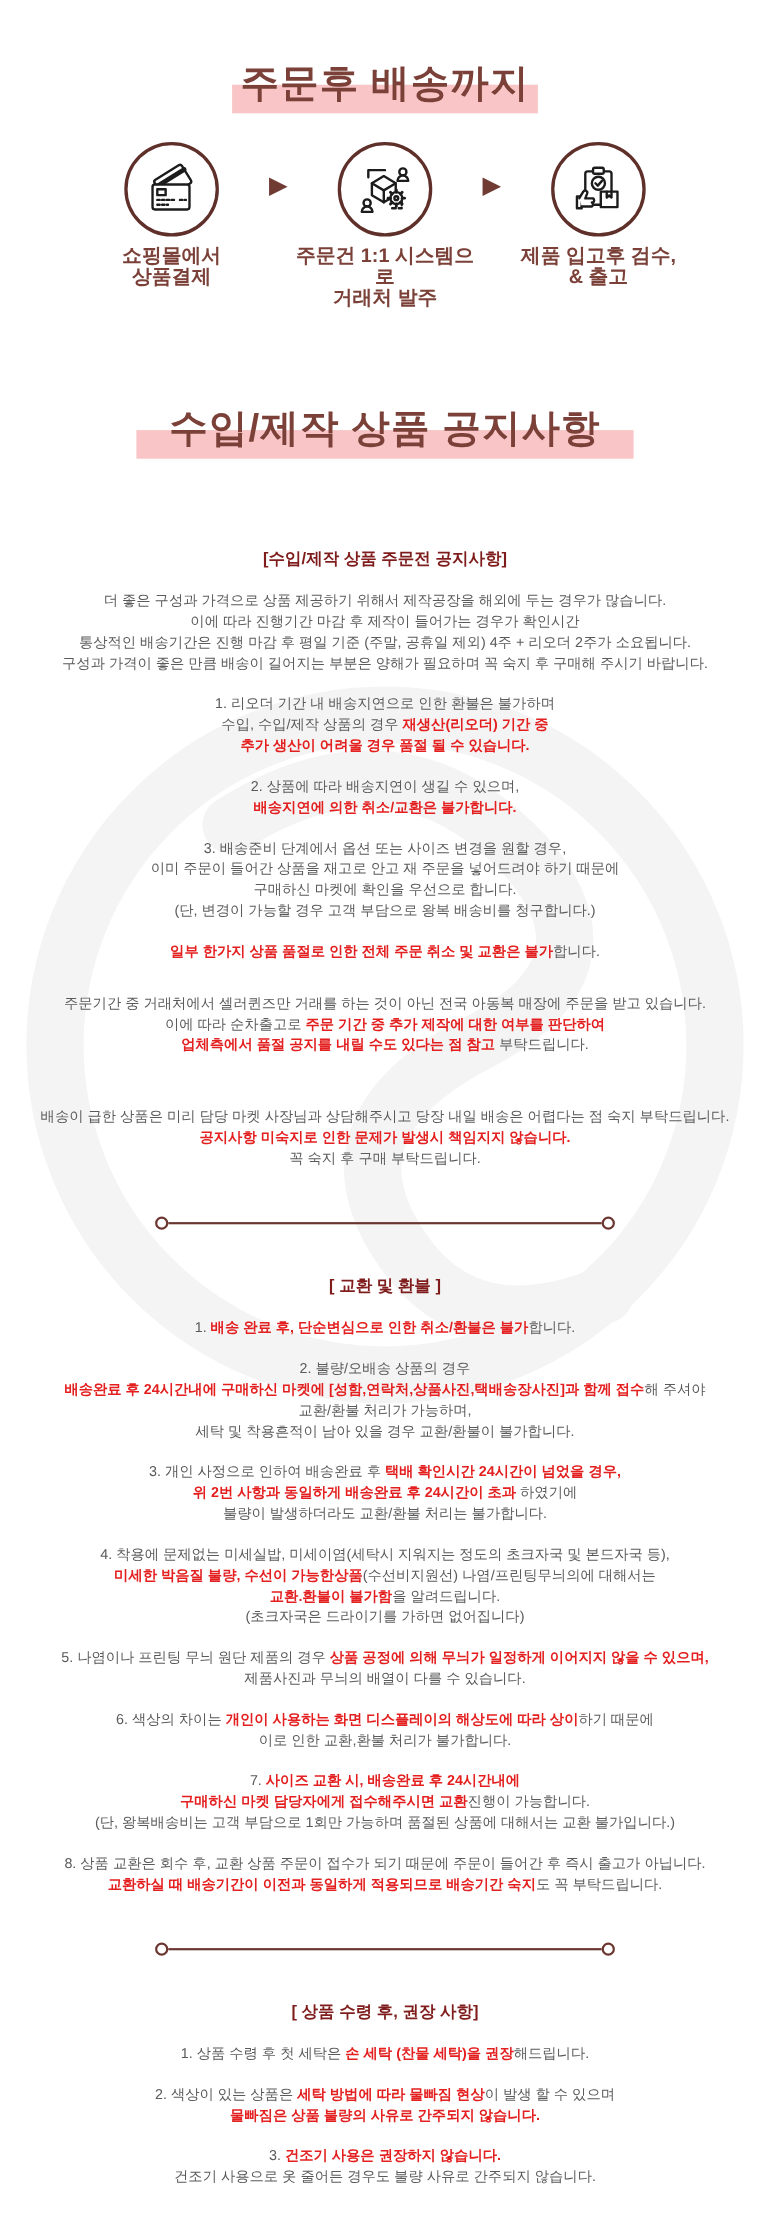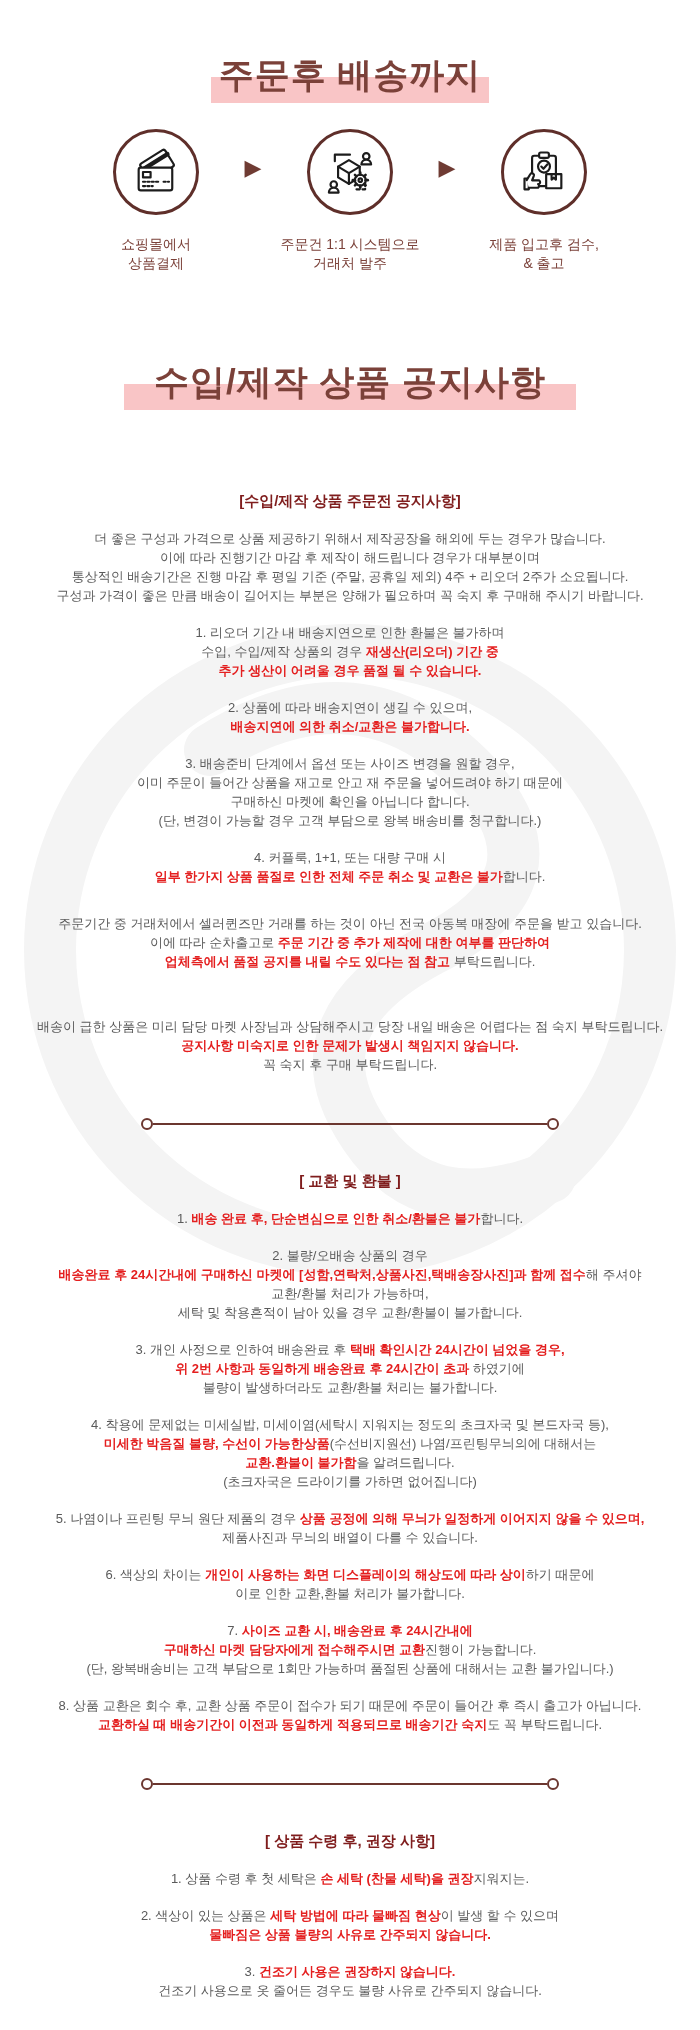--- a/index.html
+++ b/index.html
@@ -29,21 +29,21 @@
 
   
   .steps{display:flex;justify-content:center;align-items:flex-start;margin-top:30px;}
   .step{width:172px;text-align:center;}
   .circle{
     width:80px;height:80px;border:3px solid #5f2f2a;border-radius:50%;
     margin:0 auto;background:#fff;display:flex;align-items:center;justify-content:center;
   }
   .circle svg{width:52px;height:52px;}
   .step-label{
-    margin-top:20px;font-size:14px;font-weight:normal;color:#7b4139;
+    margin-top:8px;font-size:18px;font-weight:bold;color:#7b4139;
     line-height:19px;white-space:pre-line;
   }
   .arrow{width:22px;padding-top:28px;font-size:22px;color:#6f3b33;text-align:center;line-height:22px;}
 
   
   .notice{margin-top:86px;text-align:center;}
   .n-heading{font-size:15px;font-weight:bold;color:#7f1d1d;margin-top:42px;}
   .n-heading.first{margin-top:0;}
   .n-para{margin-top:18px;font-size:13px;color:#5a5a5a;line-height:19px;}
   .n-para.g-md{margin-top:28px;}
@@ -151,41 +151,40 @@
       <span class="hl-wrap">
         <span class="hl-bar"></span>
         <span class="hl-text">수입/제작 상품 공지사항</span>
       </span>
     </div>
 
     <div class="notice">
         <div class="n-heading first">[수입/제작 상품 주문전 공지사항]</div>
         <div class="n-para">
           <div class="n-line"><span class="seg">더 좋은 구성과 가격으로 상품 제공하기 위해서 제작공장을 해외에 두는 경우가 많습니다.</span></div>
-          <div class="n-line"><span class="seg">이에 따라 진행기간 마감 후 제작이 해드립니다 경우가 대부분이며</span></div>
+          <div class="n-line"><span class="seg">이에 따라 진행기간 마감 후 제작이 들어가는 경우가 확인시간</span></div>
           <div class="n-line"><span class="seg">통상적인 배송기간은 진행 마감 후 평일 기준 (주말, 공휴일 제외) 4주 + 리오더 2주가 소요됩니다.</span></div>
           <div class="n-line"><span class="seg">구성과 가격이 좋은 만큼 배송이 길어지는 부분은 양해가 필요하며 꼭 숙지 후 구매해 주시기 바랍니다.</span></div>
         </div>
         <div class="n-para">
           <div class="n-line"><span class="seg">1. 리오더 기간 내 배송지연으로 인한 환불은 불가하며</span></div>
           <div class="n-line"><span class="seg">수입, 수입/제작 상품의 경우 </span><span class="seg red">재생산(리오더) 기간 중</span></div>
           <div class="n-line"><span class="seg red">추가 생산이 어려울 경우 품절 될 수 있습니다.</span></div>
         </div>
         <div class="n-para">
           <div class="n-line"><span class="seg">2. 상품에 따라 배송지연이 생길 수 있으며,</span></div>
           <div class="n-line"><span class="seg red">배송지연에 의한 취소/교환은 불가합니다.</span></div>
         </div>
         <div class="n-para">
           <div class="n-line"><span class="seg">3. 배송준비 단계에서 옵션 또는 사이즈 변경을 원할 경우,</span></div>
           <div class="n-line"><span class="seg">이미 주문이 들어간 상품을 재고로 안고 재 주문을 넣어드려야 하기 때문에</span></div>
-          <div class="n-line"><span class="seg">구매하신 마켓에 확인을 아닙니다 합니다.</span></div>
+          <div class="n-line"><span class="seg">구매하신 마켓에 확인을 우선으로 합니다.</span></div>
           <div class="n-line"><span class="seg">(단, 변경이 가능할 경우 고객 부담으로 왕복 배송비를 청구합니다.)</span></div>
         </div>
         <div class="n-para">
-          <div class="n-line"><span class="seg">4. 커플룩, 1+1, 또는 대량 구매 시</span></div>
           <div class="n-line"><span class="seg red">일부 한가지 상품 품절로 인한 전체 주문 취소 및 교환은 불가</span><span class="seg">합니다.</span></div>
         </div>
         <div class="n-para g-md">
           <div class="n-line"><span class="seg">주문기간 중 거래처에서 셀러퀸즈만 거래를 하는 것이 아닌 전국 아동복 매장에 주문을 받고 있습니다.</span></div>
           <div class="n-line"><span class="seg">이에 따라 순차출고로 </span><span class="seg red">주문 기간 중 추가 제작에 대한 여부를 판단하여</span></div>
           <div class="n-line"><span class="seg red">업체측에서 품절 공지를 내릴 수도 있다는 점 참고</span><span class="seg"> 부탁드립니다.</span></div>
         </div>
         <div class="n-para g-lg">
           <div class="n-line"><span class="seg">배송이 급한 상품은 미리 담당 마켓 사장님과 상담해주시고 당장 내일 배송은 어렵다는 점 숙지 부탁드립니다.</span></div>
           <div class="n-line"><span class="seg red">공지사항 미숙지로 인한 문제가 발생시 책임지지 않습니다.</span></div>
@@ -234,21 +233,21 @@
           <div class="n-line"><span class="seg">8. 상품 교환은 회수 후, 교환 상품 주문이 접수가 되기 때문에 주문이 들어간 후 즉시 출고가 아닙니다.</span></div>
           <div class="n-line"><span class="seg red">교환하실 때 배송기간이 이전과 동일하게 적용되므로 배송기간 숙지</span><span class="seg">도 꼭 부탁드립니다.</span></div>
         </div>
         <div class="divider">
           <span class="ring"></span>
           <span class="line"></span>
           <span class="ring"></span>
         </div>
         <div class="n-heading">[ 상품 수령 후, 권장 사항]</div>
         <div class="n-para">
-          <div class="n-line"><span class="seg">1. 상품 수령 후 첫 세탁은 </span><span class="seg red">손 세탁 (찬물 세탁)을 권장</span><span class="seg">지워지는.</span></div>
+          <div class="n-line"><span class="seg">1. 상품 수령 후 첫 세탁은 </span><span class="seg red">손 세탁 (찬물 세탁)을 권장</span><span class="seg">해드립니다.</span></div>
         </div>
         <div class="n-para">
           <div class="n-line"><span class="seg">2. 색상이 있는 상품은 </span><span class="seg red">세탁 방법에 따라 물빠짐 현상</span><span class="seg">이 발생 할 수 있으며</span></div>
           <div class="n-line"><span class="seg red">물빠짐은 상품 불량의 사유로 간주되지 않습니다.</span></div>
         </div>
         <div class="n-para">
           <div class="n-line"><span class="seg">3. </span><span class="seg red">건조기 사용은 권장하지 않습니다.</span></div>
           <div class="n-line"><span class="seg">건조기 사용으로 옷 줄어든 경우도 불량 사유로 간주되지 않습니다.</span></div>
         </div>
       </div>

